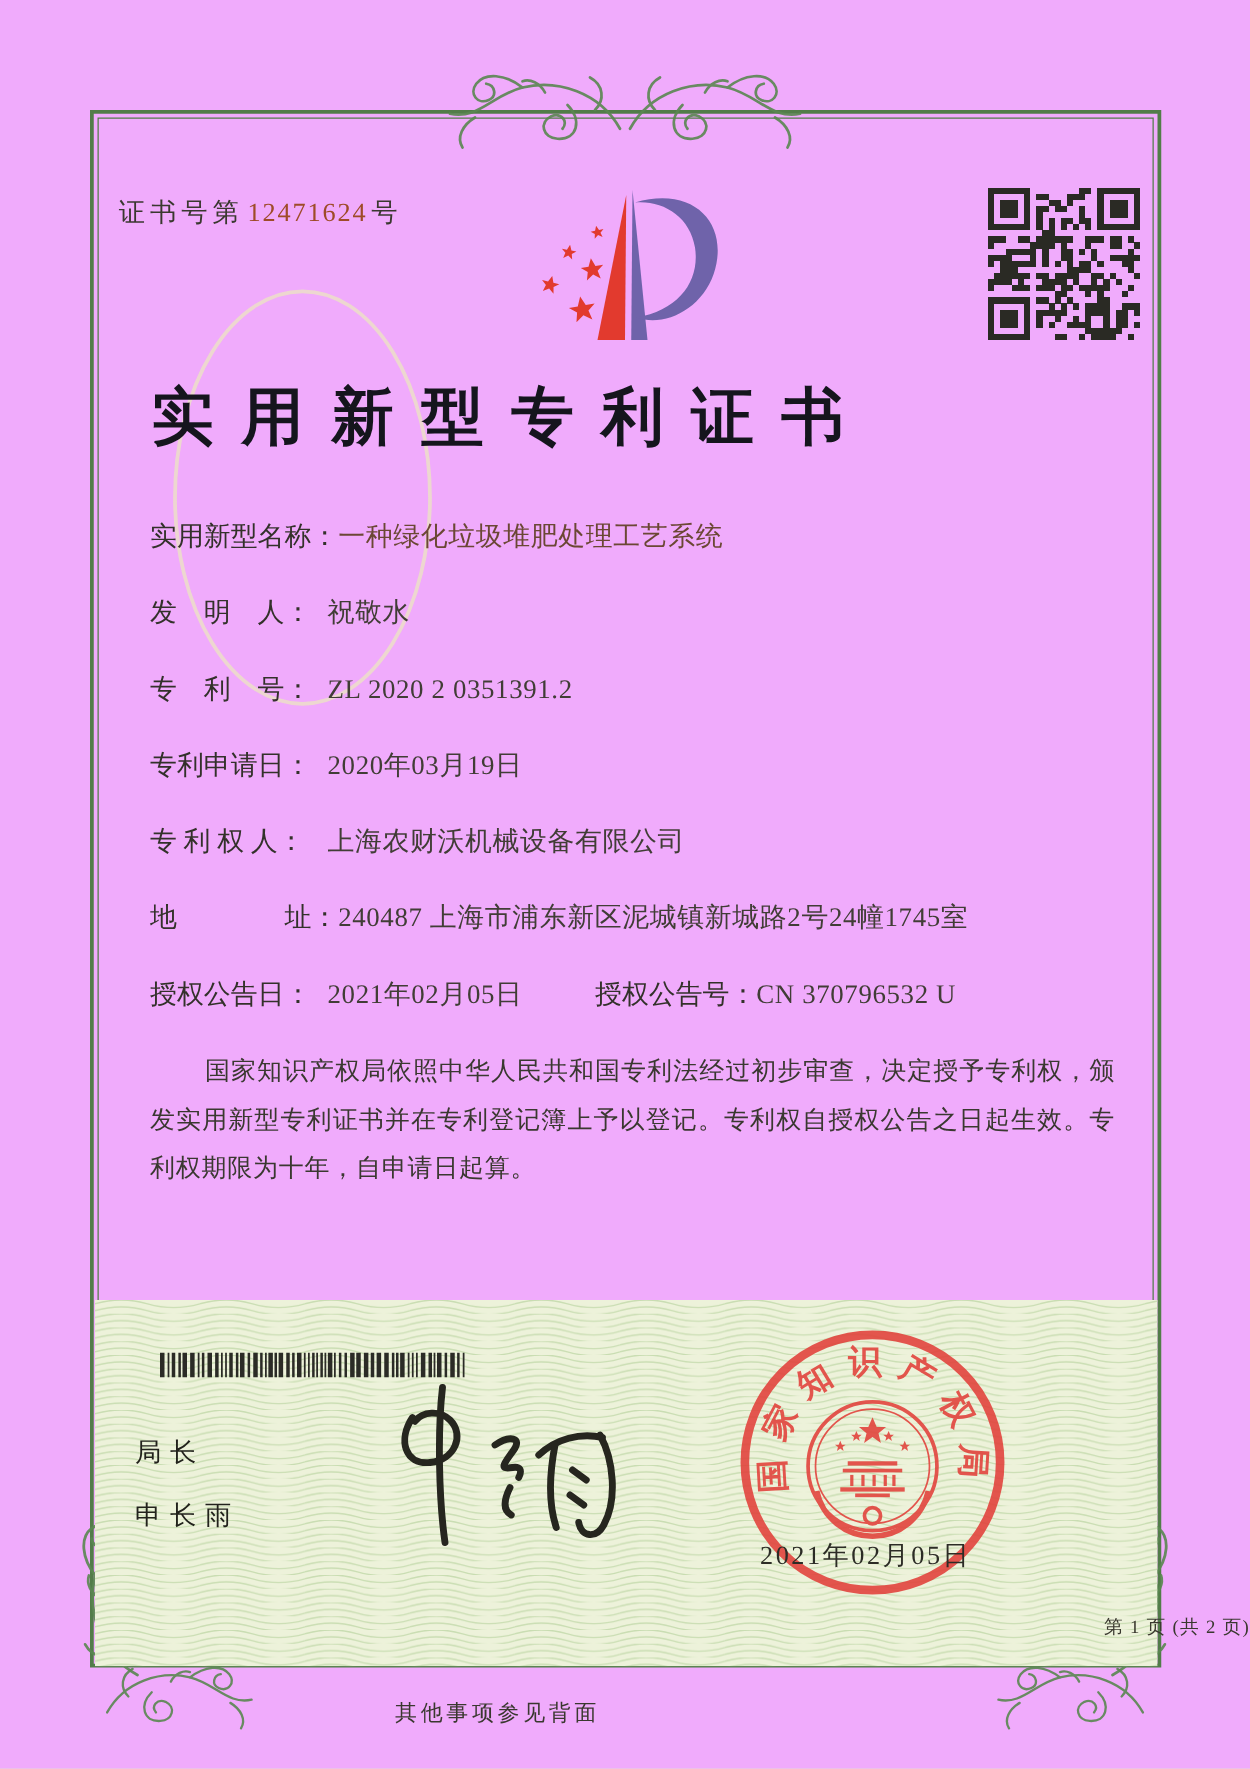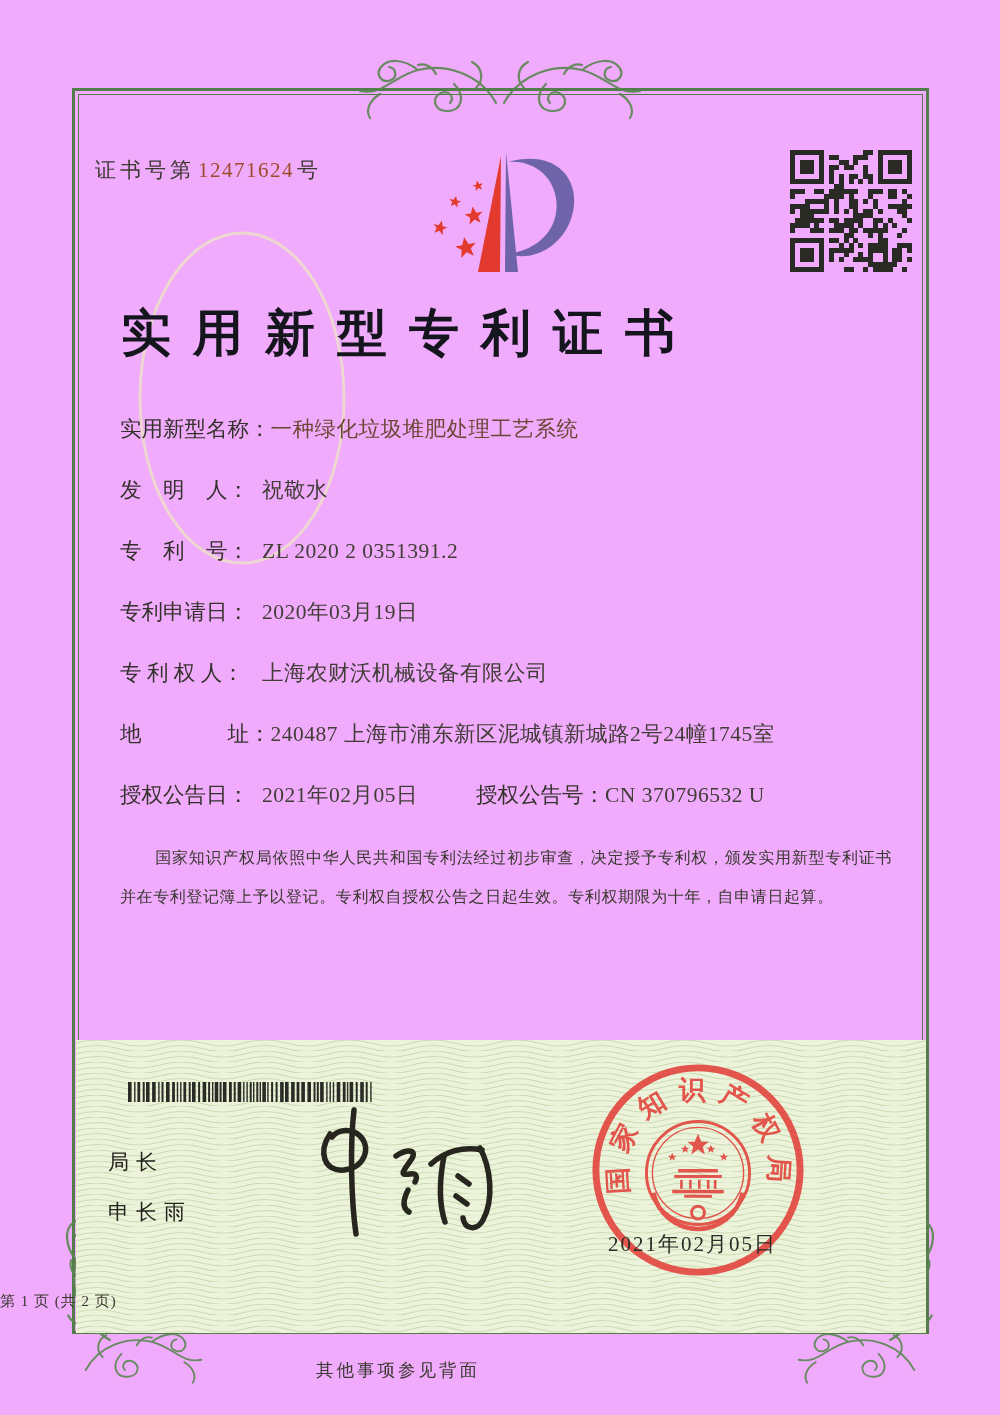--- a/index.html
+++ b/index.html
@@ -18,31 +18,31 @@
   .qr{position:absolute;left:790px;top:150px;}
   .doc-title{position:absolute;left:0;top:300px;width:796px;margin:0;text-align:center;
          font-size:50px;font-weight:bold;letter-spacing:22px;padding-left:22px;
          box-sizing:border-box;color:#15151d;}
   .fields{position:absolute;left:120px;top:414px;width:760px;font-size:21.5px;}
   .row{height:30px;margin-bottom:31px;white-space:nowrap;}
   .lab{display:inline-block;min-width:142px;white-space:pre;color:#33312a;}
   .val{color:#413d36;letter-spacing:0.5px;}
   .val-name{color:#6b4734;}
   .pair2{margin-left:58px;}
-  .paras{position:absolute;left:120px;top:838px;width:772px;font-size:16px;
+  .paras{position:absolute;left:120px;top:838px;width:772px;font-size:20px;
          line-height:39px;text-align:justify;color:#3a3830;letter-spacing:0.6px;}
   .paras p{margin:0;text-indent:2.2em;}
   .band{position:absolute;left:76px;top:1040px;pointer-events:none;}
   .barcode{position:absolute;left:128px;top:1082px;}
   .director{position:absolute;left:108px;top:1148px;font-size:21px;color:#22221c;letter-spacing:7px;}
   .director div{margin-bottom:22px;}
   .signature{position:absolute;left:268px;top:1104px;}
   .seal{position:absolute;left:584px;top:1056px;}
   .seal-date{position:absolute;left:608px;top:1230px;font-size:21px;letter-spacing:2px;color:#2c2c26;}
-  .page-num{position:absolute;left:0;top:1292px;width:1000px;text-align:left;
+  .page-num{position:absolute;left:0;top:1292px;width:1000px;text-align:right;
          font-size:15px;color:#3a382f;letter-spacing:1px;}
   .back-note{position:absolute;left:0;top:1358px;width:796px;text-align:center;
          font-size:17.5px;color:#3a382f;letter-spacing:3px;}
 </style>
 </head>
 <body>
 
 <div class="page">
 
   <svg class="watermark" width="1000" height="1415">

